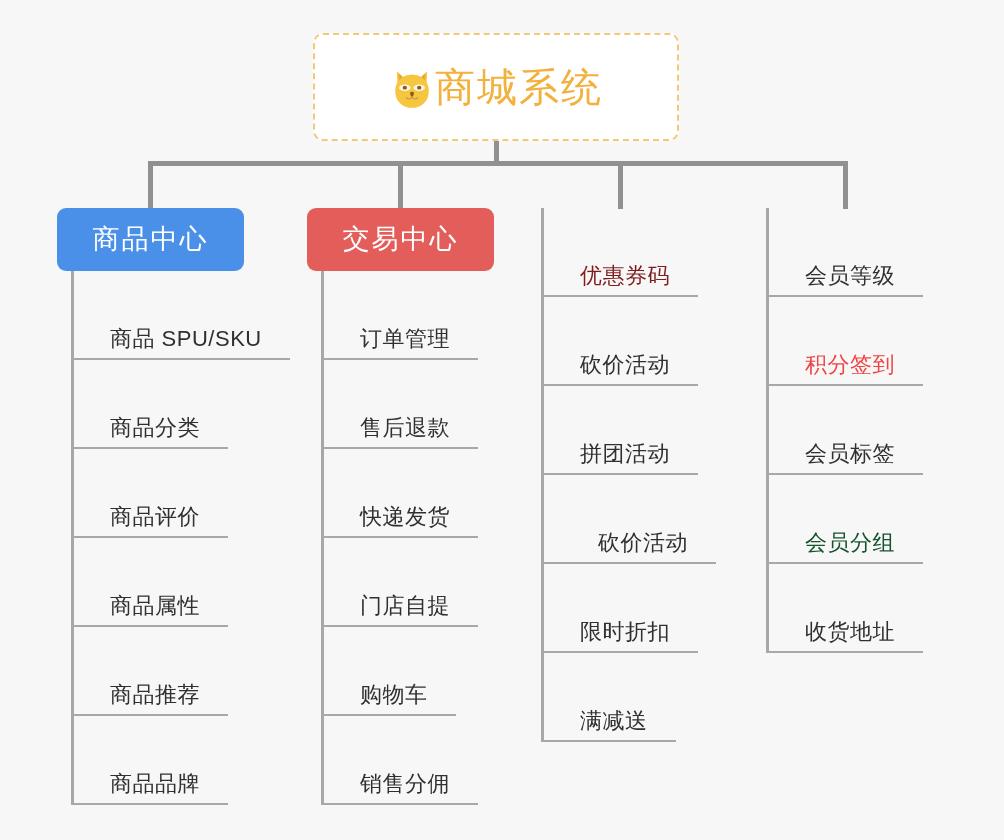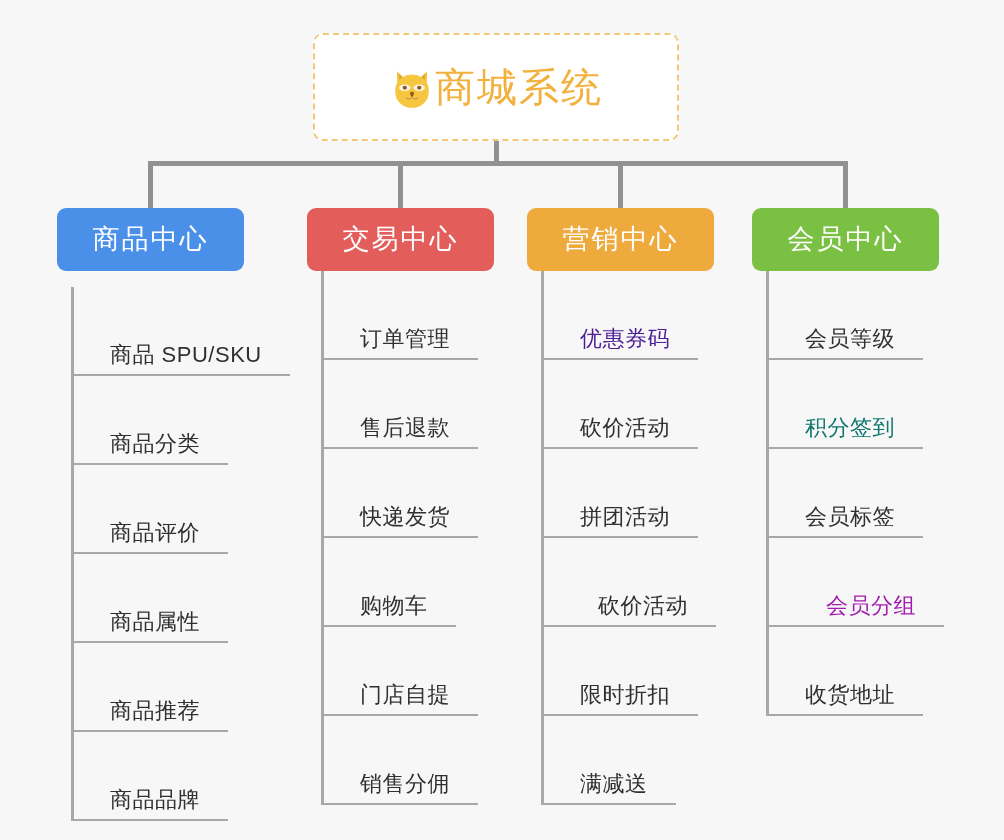--- a/index.html
+++ b/index.html
@@ -162,21 +162,21 @@
 
   <div class="conn conn-drop" style="left: 148px; background: rgb(145, 145, 145);"></div>
   <div class="conn conn-drop" style="left: 398px; background: rgb(145, 145, 145);"></div>
   <div class="conn conn-drop" style="left: 618px; background: rgb(145, 145, 145);"></div>
   <div class="conn conn-drop" style="left: 843px; background: rgb(145, 145, 145);"></div>
 
   <div class="column" style="left:57px;">
     <div class="cat-box" style="background: rgb(74, 144, 232);">
       <span class="cat-label">商品中心</span>
     </div>
-    <div class="leaf-list" style="border-left-color: rgb(168, 168, 168); margin-top: 16px;">
+    <div class="leaf-list" style="border-left-color: rgb(168, 168, 168);">
       <div class="leaf-item">
           <span class="leaf-underline" style="border-bottom-color: rgb(168, 168, 168);"><span class="leaf-label" style="color: rgb(48, 48, 48);">商品 SPU/SKU</span></span>
         </div>
       <div class="leaf-item">
           <span class="leaf-underline" style="border-bottom-color: rgb(168, 168, 168);"><span class="leaf-label" style="color: rgb(48, 48, 48);">商品分类</span></span>
         </div>
       <div class="leaf-item">
           <span class="leaf-underline" style="border-bottom-color: rgb(168, 168, 168);"><span class="leaf-label" style="color: rgb(48, 48, 48);">商品评价</span></span>
         </div>
       <div class="leaf-item">
@@ -199,73 +199,67 @@
       <div class="leaf-item">
           <span class="leaf-underline" style="border-bottom-color: rgb(168, 168, 168);"><span class="leaf-label" style="color: rgb(48, 48, 48);">订单管理</span></span>
         </div>
       <div class="leaf-item">
           <span class="leaf-underline" style="border-bottom-color: rgb(168, 168, 168);"><span class="leaf-label" style="color: rgb(48, 48, 48);">售后退款</span></span>
         </div>
       <div class="leaf-item">
           <span class="leaf-underline" style="border-bottom-color: rgb(168, 168, 168);"><span class="leaf-label" style="color: rgb(48, 48, 48);">快递发货</span></span>
         </div>
       <div class="leaf-item">
+          <span class="leaf-underline" style="border-bottom-color: rgb(168, 168, 168);"><span class="leaf-label" style="color: rgb(48, 48, 48);">门店自提</span></span>
+        </div>
+      <div class="leaf-item">
           <span class="leaf-underline" style="border-bottom-color: rgb(168, 168, 168);"><span class="leaf-label" style="color: rgb(48, 48, 48);">购物车</span></span>
         </div>
       <div class="leaf-item">
-          <span class="leaf-underline" style="border-bottom-color: rgb(168, 168, 168);"><span class="leaf-label" style="color: rgb(48, 48, 48);">门店自提</span></span>
-        </div>
-      <div class="leaf-item">
           <span class="leaf-underline" style="border-bottom-color: rgb(168, 168, 168);"><span class="leaf-label" style="color: rgb(48, 48, 48);">销售分佣</span></span>
         </div>
     </div>
   </div>
 
   <div class="column" style="left:527px;">
-    <div class="cat-box" style="background: rgb(238, 170, 60);">
-      <span class="cat-label">营销中心</span>
-    </div>
-    <div class="leaf-list" style="border-left-color: rgb(168, 168, 168);">
-      <div class="leaf-item">
-          <span class="leaf-underline" style="border-bottom-color: rgb(168, 168, 168);"><span class="leaf-label" style="color: #4c1d95;">优惠券码</span></span>
+    <div class="leaf-list" style="border-left-color: rgb(168, 168, 168);">
+      <div class="leaf-item">
+          <span class="leaf-underline" style="border-bottom-color: rgb(168, 168, 168);"><span class="leaf-label" style="color: #7f1d1d;">优惠券码</span></span>
         </div>
       <div class="leaf-item">
           <span class="leaf-underline" style="border-bottom-color: rgb(168, 168, 168);"><span class="leaf-label" style="color: rgb(48, 48, 48);">砍价活动</span></span>
         </div>
       <div class="leaf-item">
           <span class="leaf-underline" style="border-bottom-color: rgb(168, 168, 168);"><span class="leaf-label" style="color: rgb(48, 48, 48);">拼团活动</span></span>
         </div>
       <div class="leaf-item">
           <span class="leaf-underline" style="border-bottom-color: rgb(168, 168, 168);"><span class="leaf-label" style="color: rgb(48, 48, 48); margin-left: 18px;">砍价活动</span></span>
         </div>
       <div class="leaf-item">
           <span class="leaf-underline" style="border-bottom-color: rgb(168, 168, 168);"><span class="leaf-label" style="color: rgb(48, 48, 48);">限时折扣</span></span>
         </div>
       <div class="leaf-item">
           <span class="leaf-underline" style="border-bottom-color: rgb(168, 168, 168);"><span class="leaf-label" style="color: rgb(48, 48, 48);">满减送</span></span>
         </div>
     </div>
   </div>
 
   <div class="column" style="left:752px;">
-    <div class="cat-box" style="background: rgb(122, 193, 67);">
-      <span class="cat-label">会员中心</span>
-    </div>
     <div class="leaf-list" style="border-left-color: rgb(168, 168, 168);">
       <div class="leaf-item">
           <span class="leaf-underline" style="border-bottom-color: rgb(168, 168, 168);"><span class="leaf-label" style="color: rgb(48, 48, 48);">会员等级</span></span>
         </div>
       <div class="leaf-item">
-          <span class="leaf-underline" style="border-bottom-color: rgb(168, 168, 168);"><span class="leaf-label" style="color: #0f766e;">积分签到</span></span>
+          <span class="leaf-underline" style="border-bottom-color: rgb(168, 168, 168);"><span class="leaf-label" style="color: #ef4444;">积分签到</span></span>
         </div>
       <div class="leaf-item">
           <span class="leaf-underline" style="border-bottom-color: rgb(168, 168, 168);"><span class="leaf-label" style="color: rgb(48, 48, 48);">会员标签</span></span>
         </div>
       <div class="leaf-item">
-          <span class="leaf-underline" style="border-bottom-color: rgb(168, 168, 168);"><span class="leaf-label" style="color: #a21caf; margin-left: 21px;">会员分组</span></span>
+          <span class="leaf-underline" style="border-bottom-color: rgb(168, 168, 168);"><span class="leaf-label" style="color: #14532d;">会员分组</span></span>
         </div>
       <div class="leaf-item">
           <span class="leaf-underline" style="border-bottom-color: rgb(168, 168, 168);"><span class="leaf-label" style="color: rgb(48, 48, 48);">收货地址</span></span>
         </div>
     </div>
   </div>
 
 </div>
 
 </body></html>

